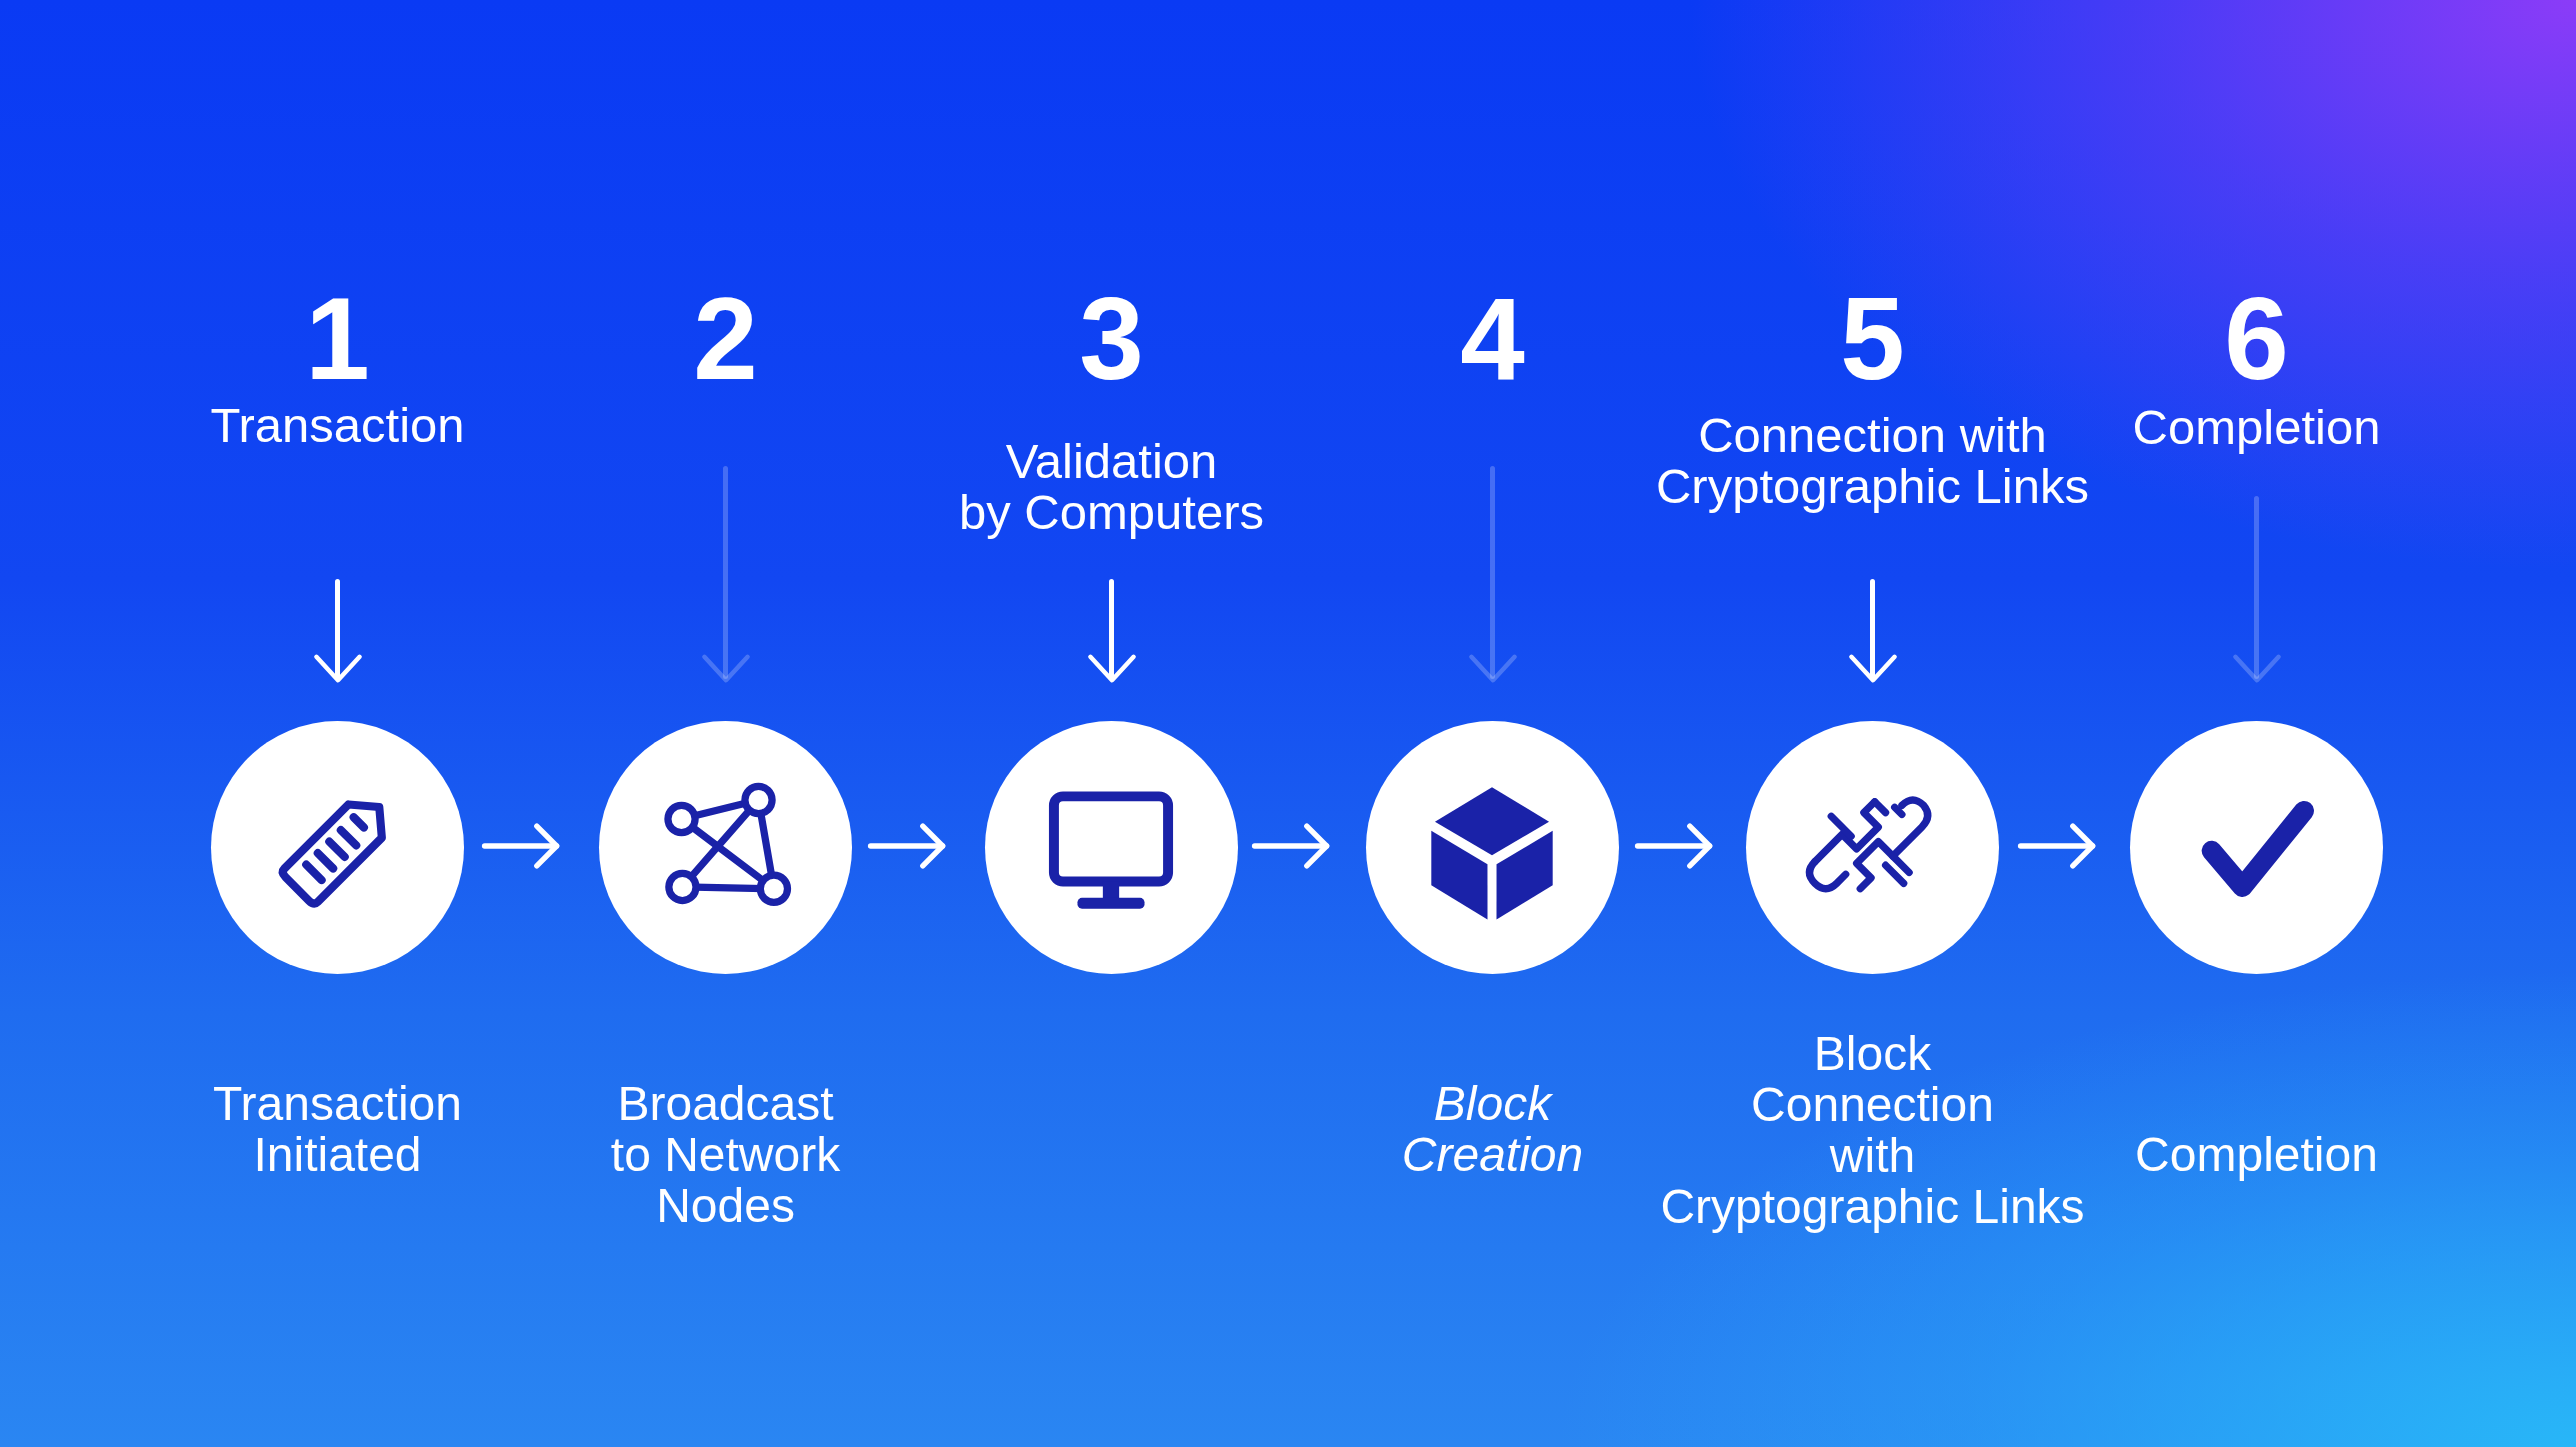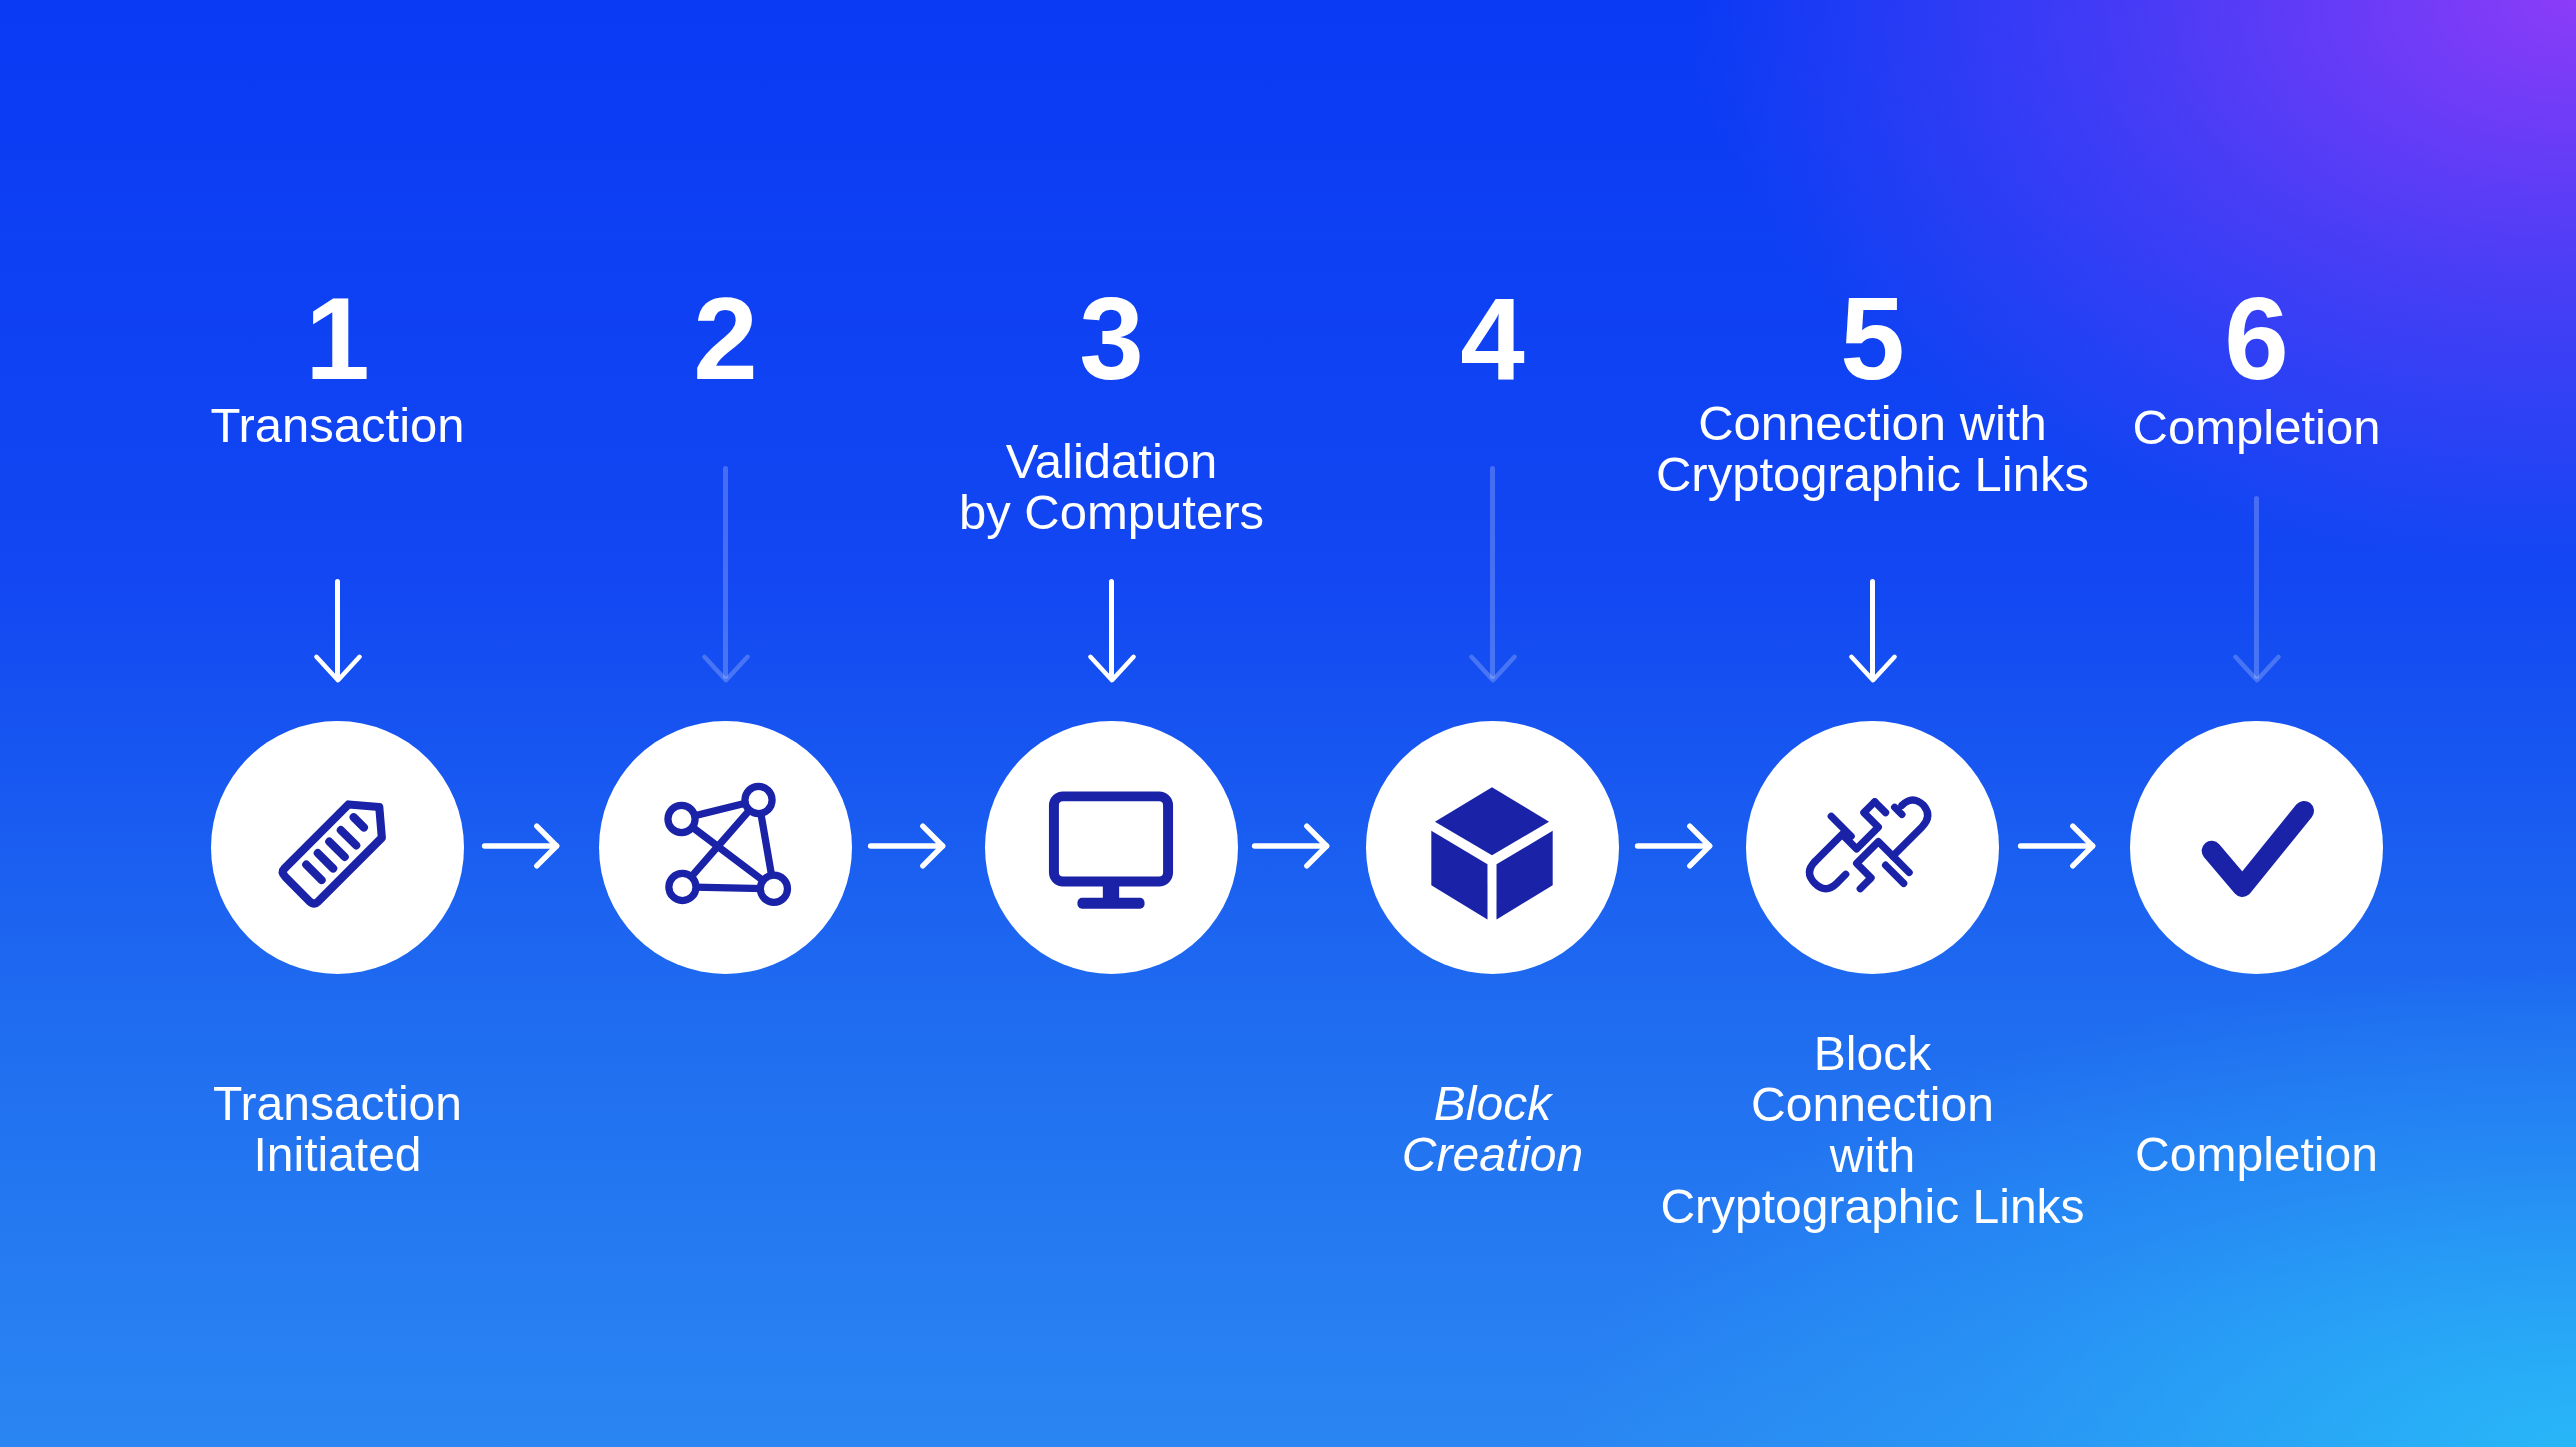--- a/index.html
+++ b/index.html
@@ -83,20 +83,23 @@
           <line x1="122" y1="32" x2="38" y2="128"></line>
           <line x1="122" y1="32" x2="139" y2="130"></line>
           <line x1="38" y1="128" x2="139" y2="130"></line>
           <circle cx="37" cy="53" r="15" fill="#ffffff"></circle>
           <circle cx="122" cy="32" r="15" fill="#ffffff"></circle>
           <circle cx="38" cy="128" r="15" fill="#ffffff"></circle>
           <circle cx="139" cy="130" r="15" fill="#ffffff"></circle>
         </g>
       </svg>
     </div>
+    <div class="bottom-label" style="top:1078px;">Broadcast
+to Network
+Nodes</div>
   </div>
 
   <div class="step" style="left:1111px;">
     <div class="num">3</div>
     <div class="top-label" style="top:412px;margin-top:24px;">Validation
 by Computers</div>
     <div class="vline" style="top:579px;height:99px;"></div>
     <svg class="vhead" style="top:653px;" viewBox="0 0 60 34">
         <polyline points="6,4 30,30 54,4" fill="none" stroke="#ffffff" stroke-width="5" stroke-linecap="round" stroke-linejoin="round"></polyline>
       </svg>
@@ -122,21 +125,21 @@
         <polygon points="18,66 80,103 80,164 18,126" fill="#1A22A8"></polygon>
         <polygon points="90,103 152,66 152,126 90,164" fill="#1A22A8"></polygon>
       </svg>
     </div>
     <div class="bottom-label" style="top:1078px;font-style:italic;">Block
 Creation</div>
   </div>
 
   <div class="step" style="left:1872px;">
     <div class="num">5</div>
-    <div class="top-label" style="top:398px;">Connection with
+    <div class="top-label" style="top:410px;">Connection with
 Cryptographic Links</div>
     <div class="vline" style="top:579px;height:99px;"></div>
     <svg class="vhead" style="top:653px;" viewBox="0 0 60 34">
         <polyline points="6,4 30,30 54,4" fill="none" stroke="#ffffff" stroke-width="5" stroke-linecap="round" stroke-linejoin="round"></polyline>
       </svg>
     <div class="circle">
       <svg viewBox="0 0 170 170">
         <g fill="none" stroke="#1A22A8" stroke-width="8" stroke-linecap="round" stroke-linejoin="round">
           <path d="M22 100 L52 70 L68 86 L92 62 L76 46 L88 34"></path>
           <path d="M88 34 L100 46"></path>

